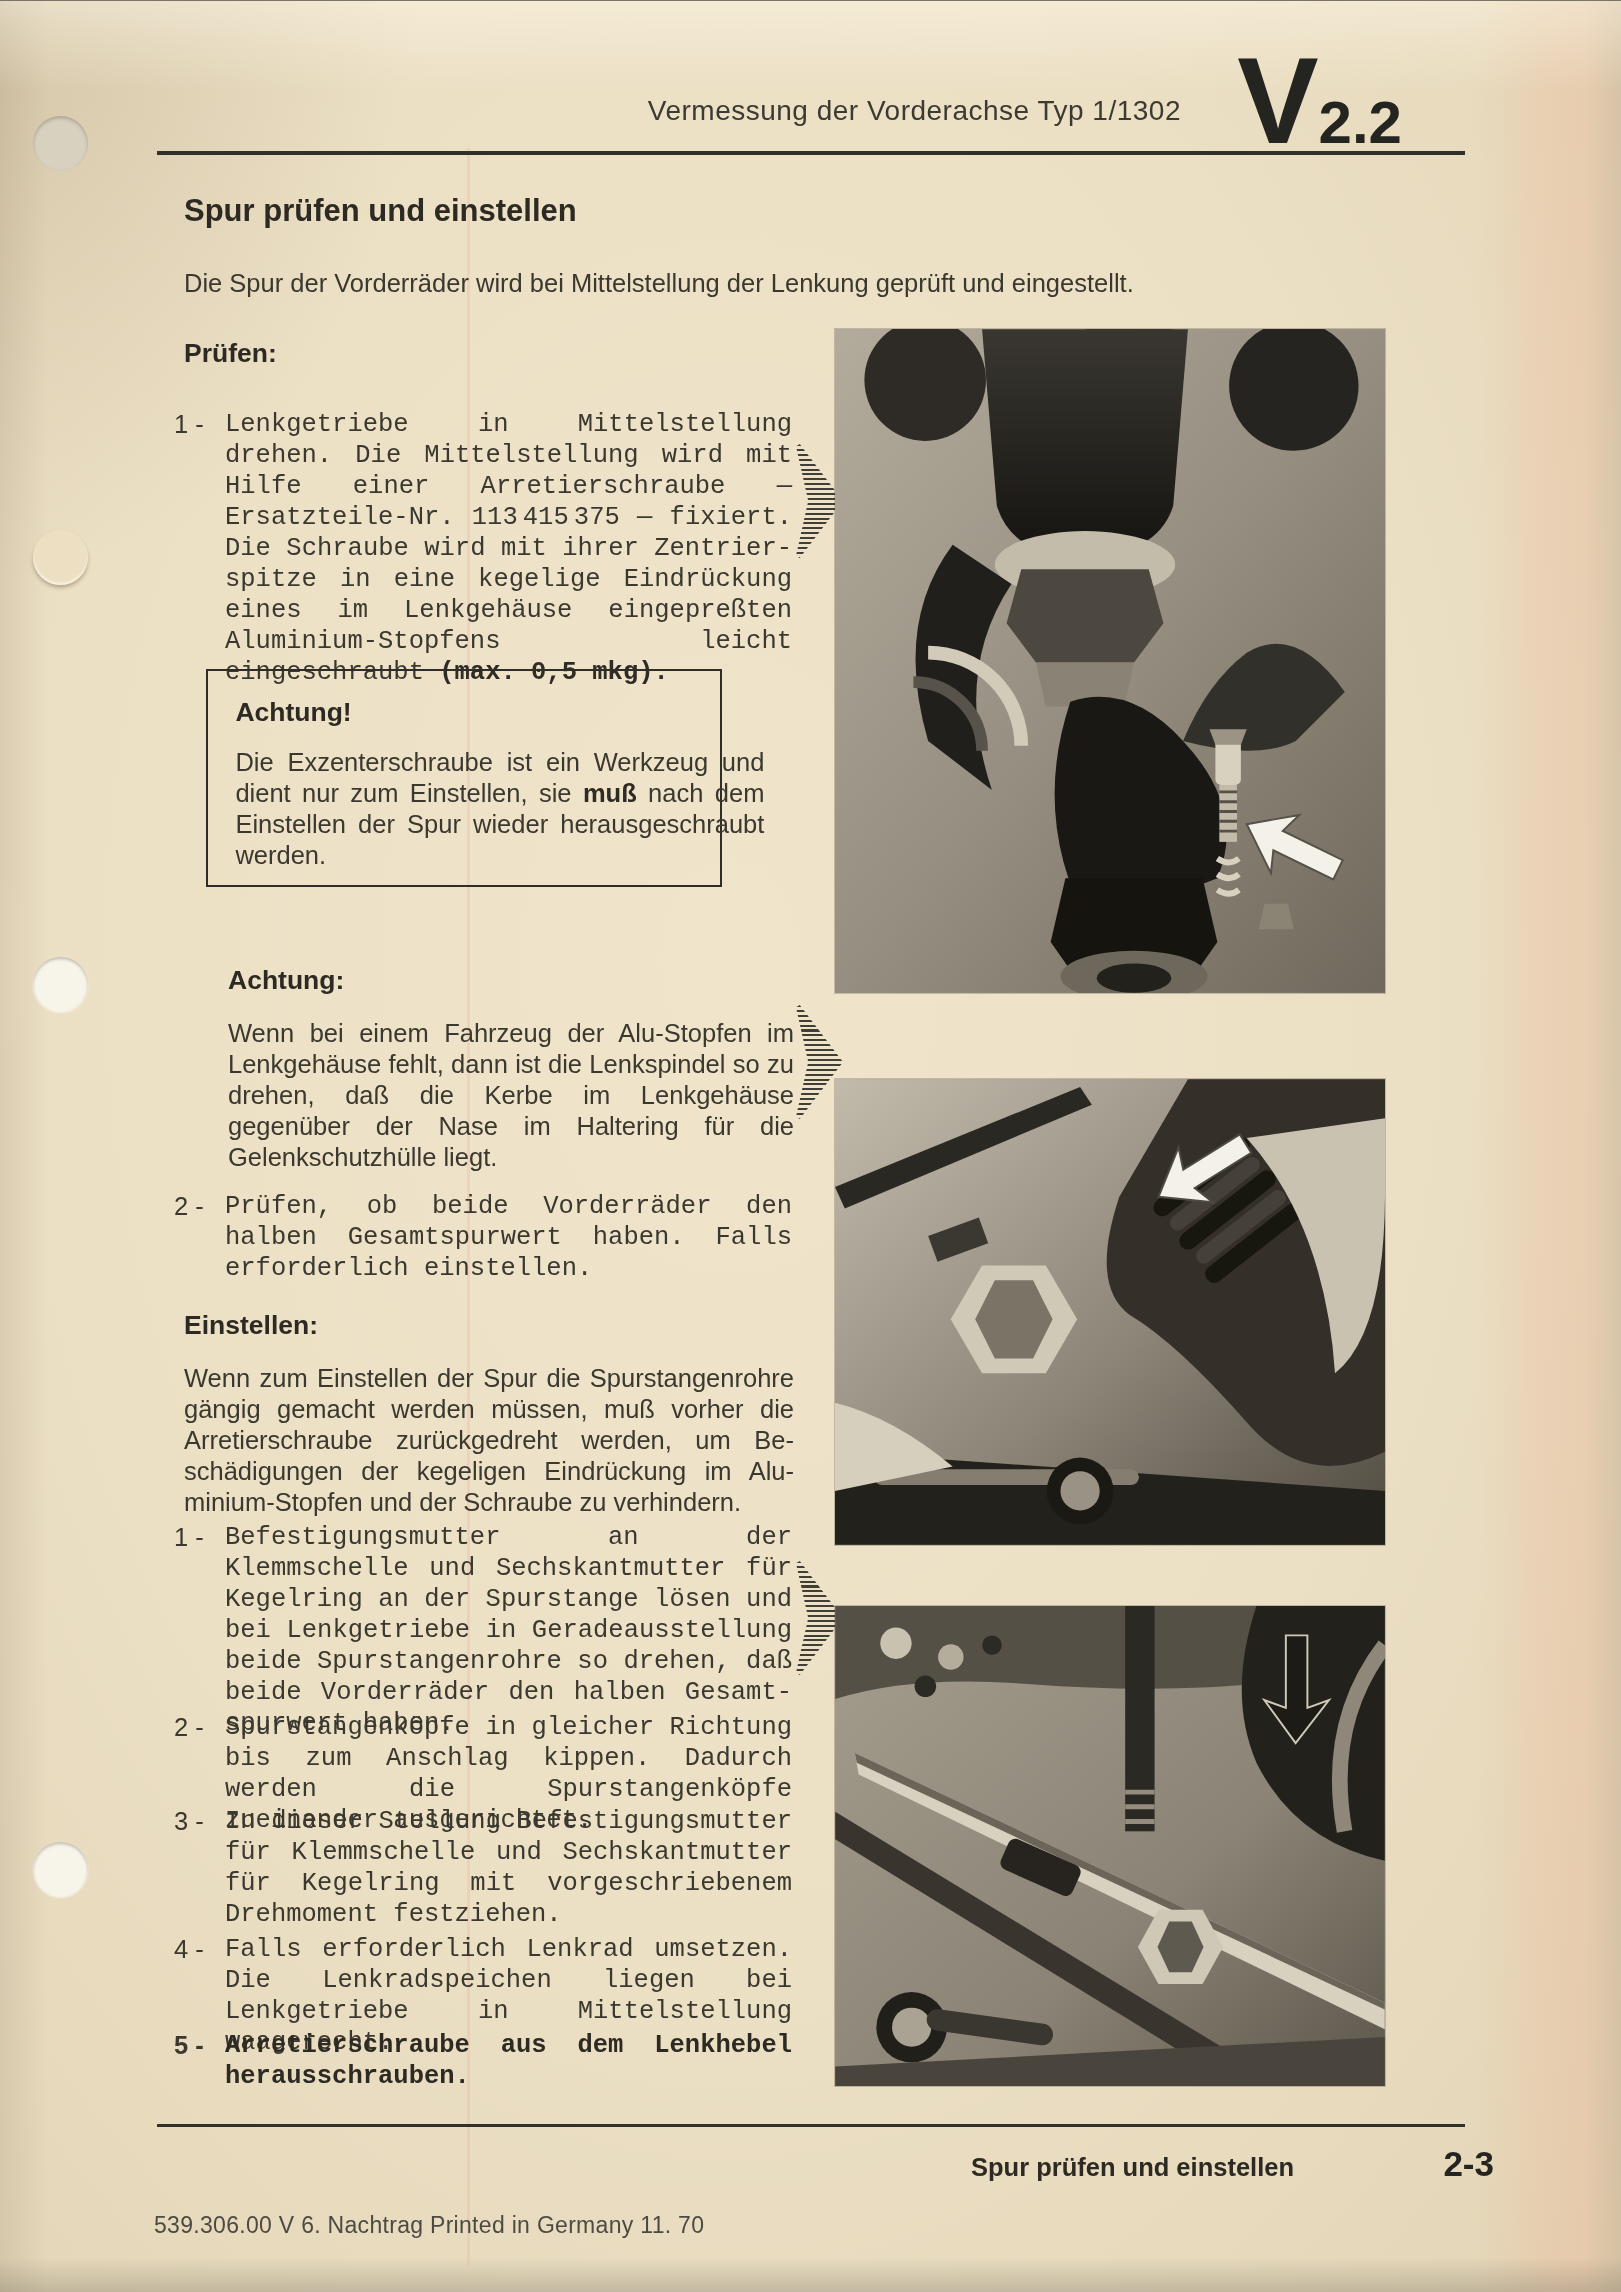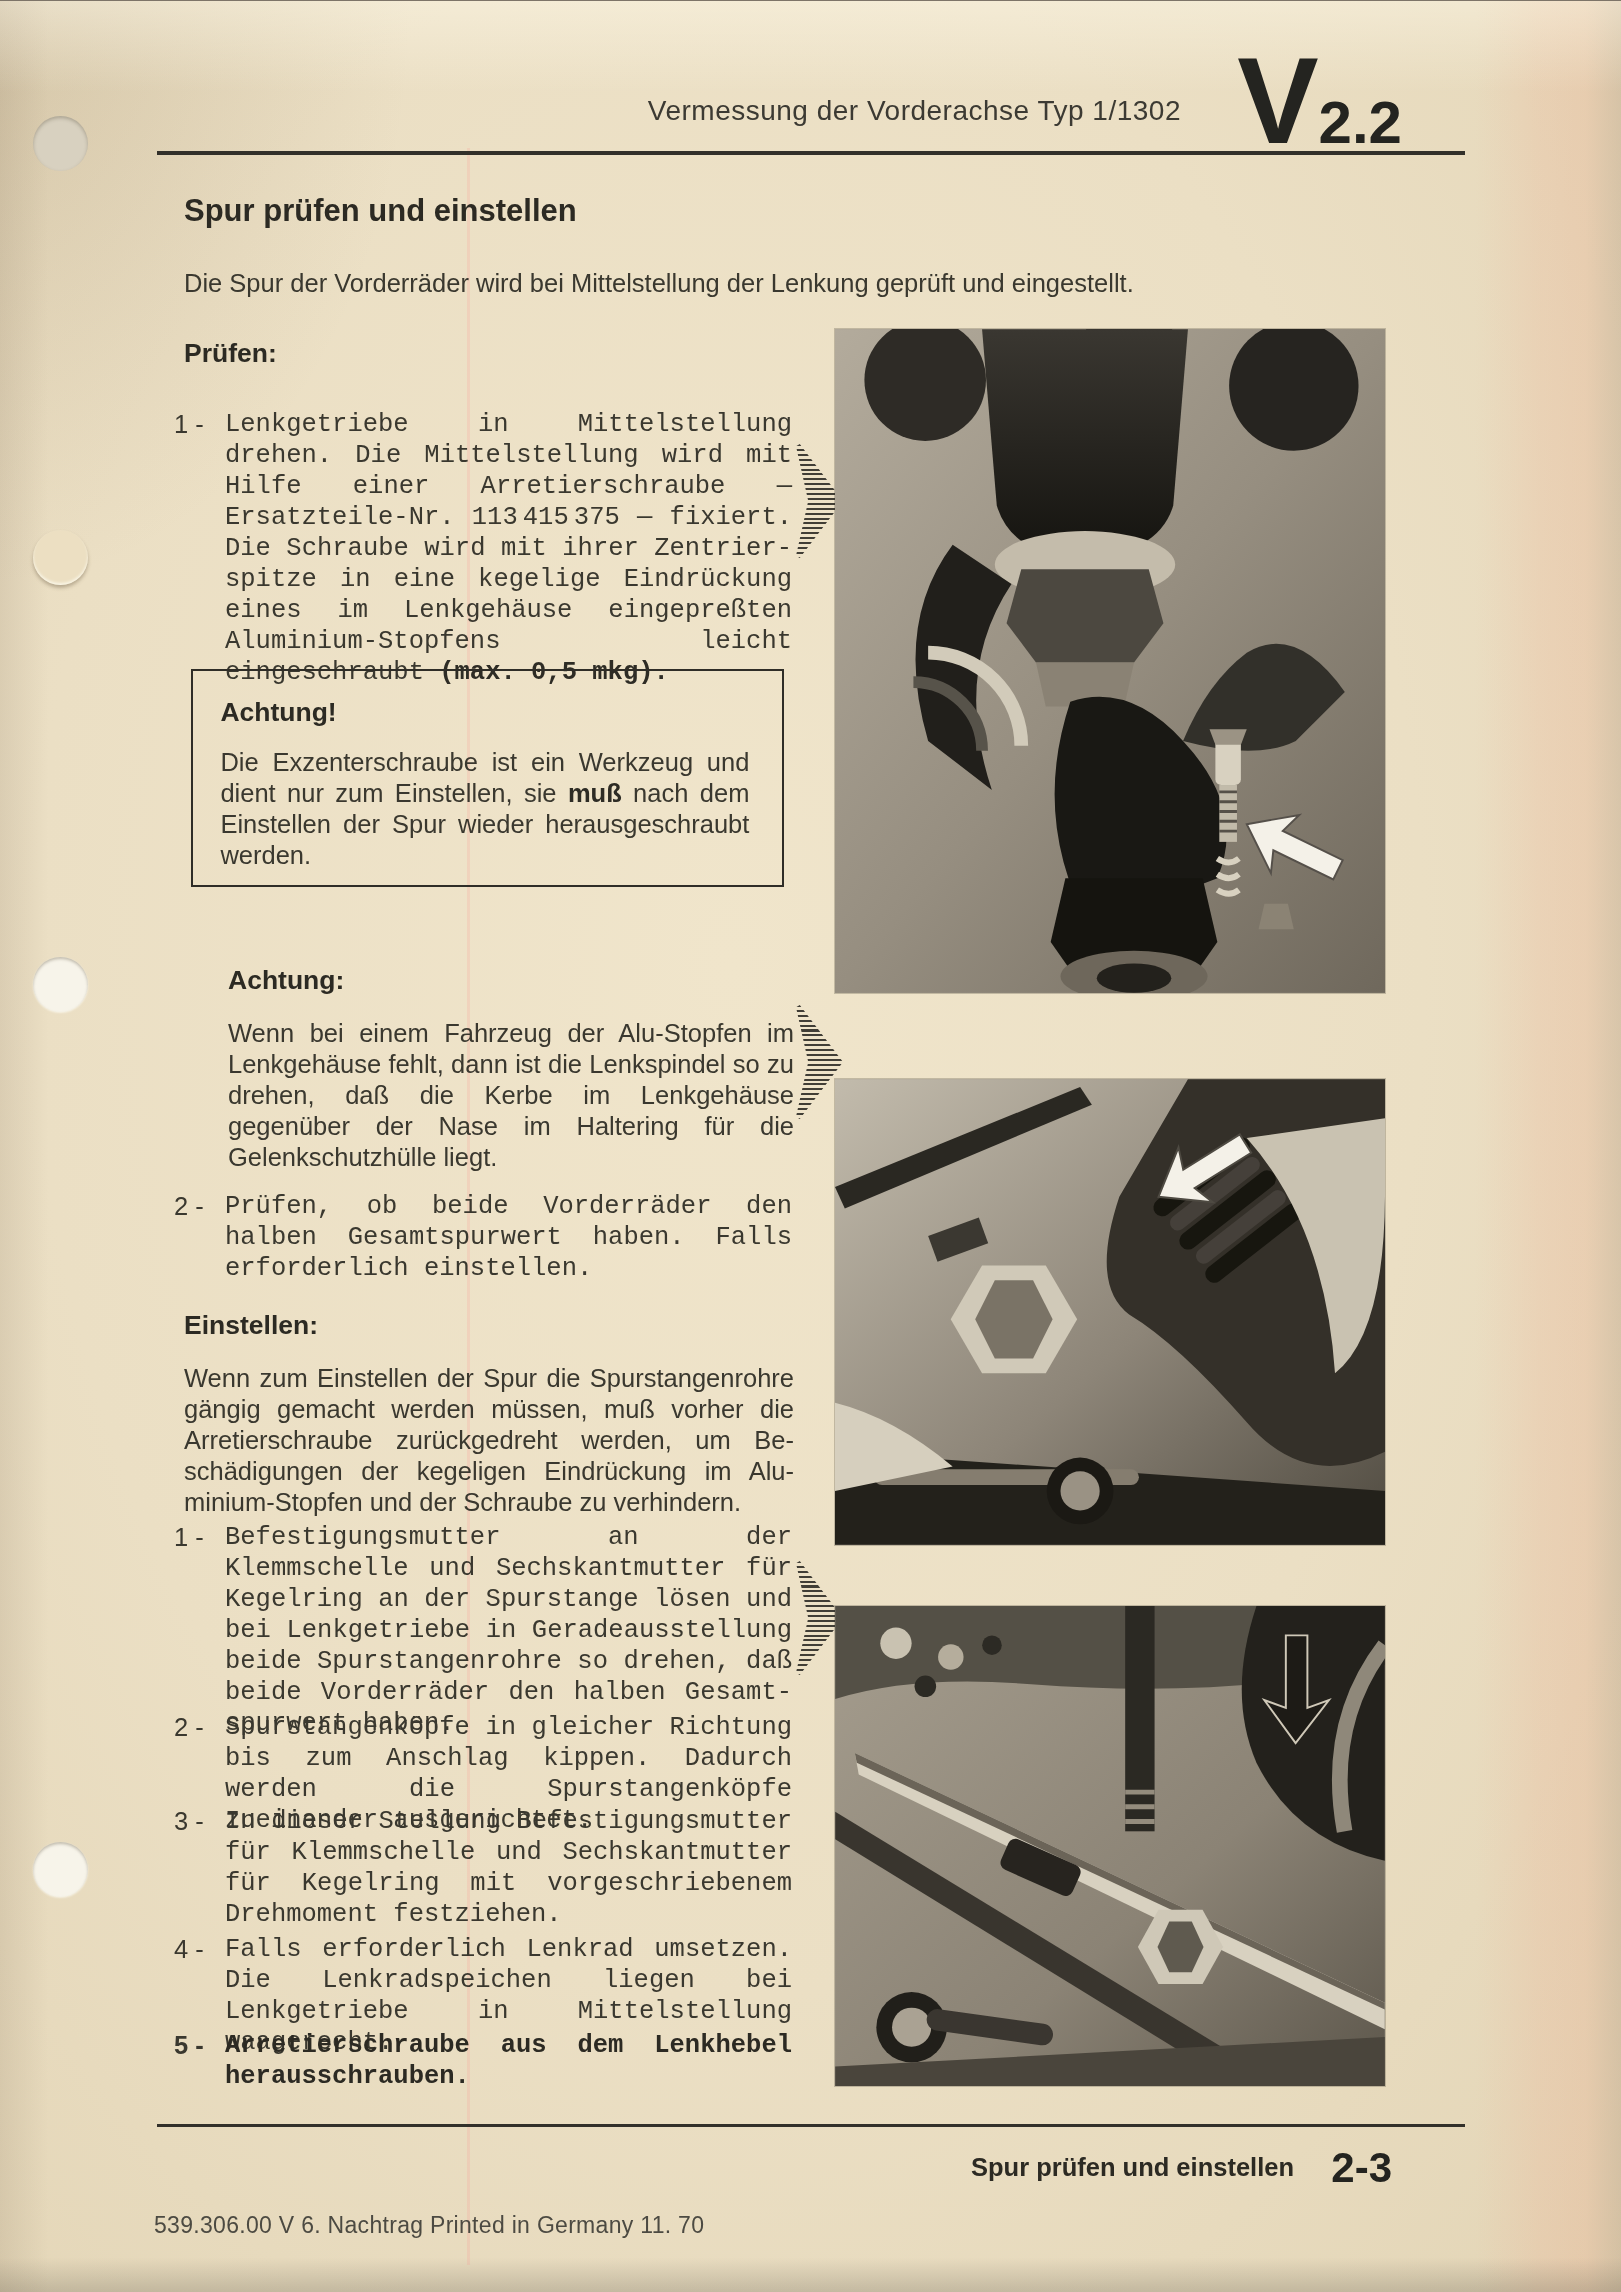--- a/index.html
+++ b/index.html
@@ -45,39 +45,39 @@
 
   .li{position:absolute;left:174px;display:flex;}
   .li .num{flex:none;width:51px;font-size:25.5px;line-height:31px;color:#3a382f;}
   .li .t{width:567px;font-family:Liberation Mono, monospace;}
   .li.allbold .t span{font-weight:700;color:#2c2a23;}
 
   .para{position:absolute;left:184px;width:610px;}
   .hinweis-block{position:absolute;left:228px;width:566px;}
   .hinweis-block .hh{font-size:26.5px;font-weight:700;color:#2c2a23;margin-bottom:21.6px;}
 
-  .caution{position:absolute;left:191px;top:668px;width:593px;height:218px;
+  .caution{position:absolute;left:206px;top:668px;width:516px;height:218px;
     border:2.9px solid #2f2d27;box-sizing:border-box;padding:25.5px 27.4px 0 27.4px;background:rgba(255,255,255,0.0);}
   .caution .ch{font-size:26.5px;font-weight:700;color:#2c2a23;margin-bottom:19.6px;}
   .caution .ct{width:529px;}
 
   
   .callout{position:absolute;width:47px;height:114px;
     background:repeating-linear-gradient(180deg,#413e36 0px,#413e36 2px,rgba(0,0,0,0) 2px,rgba(0,0,0,0) 4.9px);
     clip-path:polygon(0% 2%, 8% 0%, 100% 50%, 8% 100%, 0% 98%, 26% 50%);}
 
   
   .fig{position:absolute;left:835px;width:550px;background:#a29a8d;box-shadow:0 0 0 1px rgba(60,55,45,.25);}
   .fig svg{display:block;}
 
   
   .footer-label{position:absolute;left:882px;top:2152px;width:412px;text-align:right;
     font-size:25.5px;font-weight:700;color:#2c2a23;}
-  .page-num{position:absolute;left:1276px;top:2143px;width:116px;text-align:right;
-    font-size:42px;font-weight:700;color:#242420;}
+  .page-num{position:absolute;left:1378px;top:2143px;width:116px;text-align:right;
+    font-size:35px;font-weight:700;color:#242420;}
   .imprint{position:absolute;left:154px;top:2211px;font-size:23px;color:#4c4a42;letter-spacing:0.3px;}
 </style>
 </head>
 <body>
 
 <div class="page">
 
   <div class="scanline"></div>
   <div class="hole h1" style="top:115px;"></div>
   <div class="hole h2" style="top:529px;"></div>

